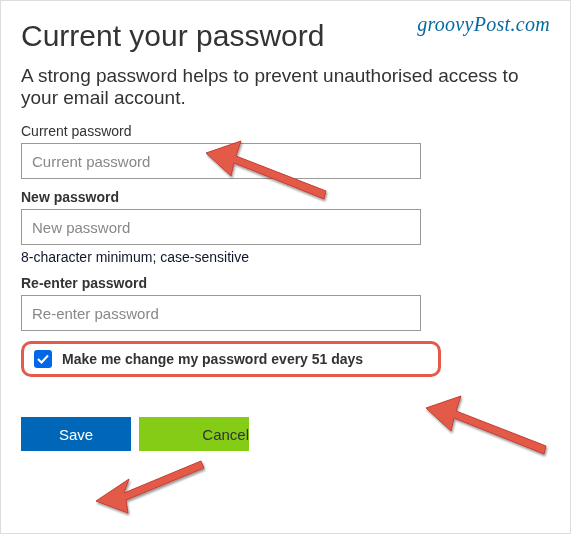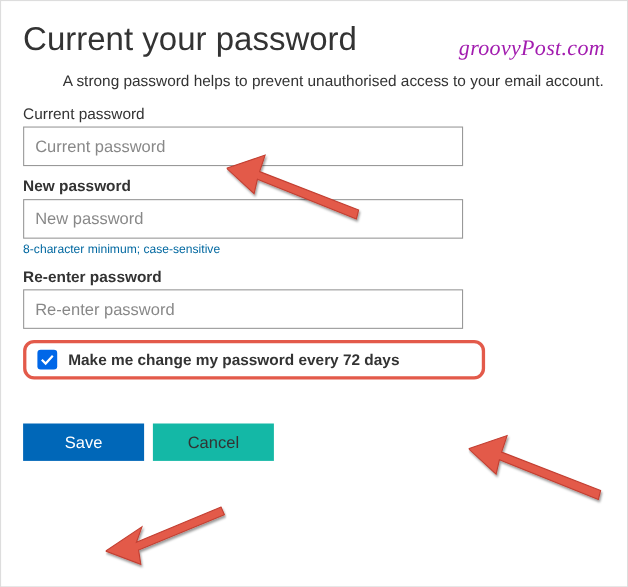--- a/index.html
+++ b/index.html
@@ -14,33 +14,32 @@
       color: #333;
     }
     h1 {
       font-size: 30px;
       font-weight: 300;
       color: #333;
       margin-bottom: 12px;
     }
     .watermark {
       position: absolute;
-      top: 32px;
+      top: 12px;
       right: 20px;
       font-family: Georgia, serif;
       font-size: 20px;
-      color: #a21caf;
+      color: #0369a1;
       font-style: italic;
       letter-spacing: 0.3px;
     }
     .subtitle {
-      font-size: 14px;
+      font-size: 19px;
       color: #333;
       margin-bottom: 14px;
-      margin-left: 36px;
     }
     .field-group { margin-bottom: 10px; }
     .field-label {
       font-size: 14px;
       color: #333;
       margin-bottom: 4px;
       display: block;
     }
     .field-label.bold { font-weight: bold; }
     input[type="password"], input[type="text"].pw {
@@ -55,22 +54,22 @@
     input::placeholder { color: #888; }
     .link {
       color: #0067b8;
       font-size: 14px;
       text-decoration: none;
       display: inline-block;
       margin-top: 2px;
       cursor: pointer;
     }
     .hint {
-      font-size: 11px;
-      color: #0369a1;
+      font-size: 14px;
+      color: #0f172a;
       margin-top: 4px;
       margin-bottom: 10px;
     }
     .checkbox-row {
       display: flex;
       align-items: center;
       margin-top: 10px;
       padding: 6px 10px;
       border: 3px solid #e35a4a;
       border-radius: 10px;
@@ -99,21 +98,21 @@
       gap: 8px;
     }
     .btn {
       height: 34px;
       width: 110px;
       font-size: 15px;
       border: none;
       cursor: pointer;
     }
     .btn-primary { background: #0067b8; color: #fff; }
-    .btn-secondary { background: #14b8a6; color: #333; }
+    .btn-secondary { background: #84cc16; color: #333; text-align: right; }
 
     .arrow {
       position: absolute;
       pointer-events: none;
     }
   </style>
 </head>
 <body>
 
 <div class="watermark">groovyPost.com</div>
@@ -137,21 +136,21 @@
   <label class="field-label bold">Re-enter password</label>
   <input type="text" class="pw" placeholder="Re-enter password" style="">
 </div>
 
 <div class="checkbox-row">
   <div class="checkbox">
     <svg viewBox="0 0 12 12">
         <path d="M1 6 L4.5 9.5 L11 2.5" stroke="#fff" stroke-width="2" fill="none"></path>
       </svg>
   </div>
-  <span class="checkbox-label">Make me change my password every 72 days</span>
+  <span class="checkbox-label">Make me change my password every 51 days</span>
 </div>
 
 <div class="button-row">
   <button class="btn btn-primary">Save</button>
   <button class="btn btn-secondary">Cancel</button>
 </div>
 
 <svg class="arrow" style="left:205px; top:130px; width:130px; height:80px;">
   <defs>
       <filter id="s1">

